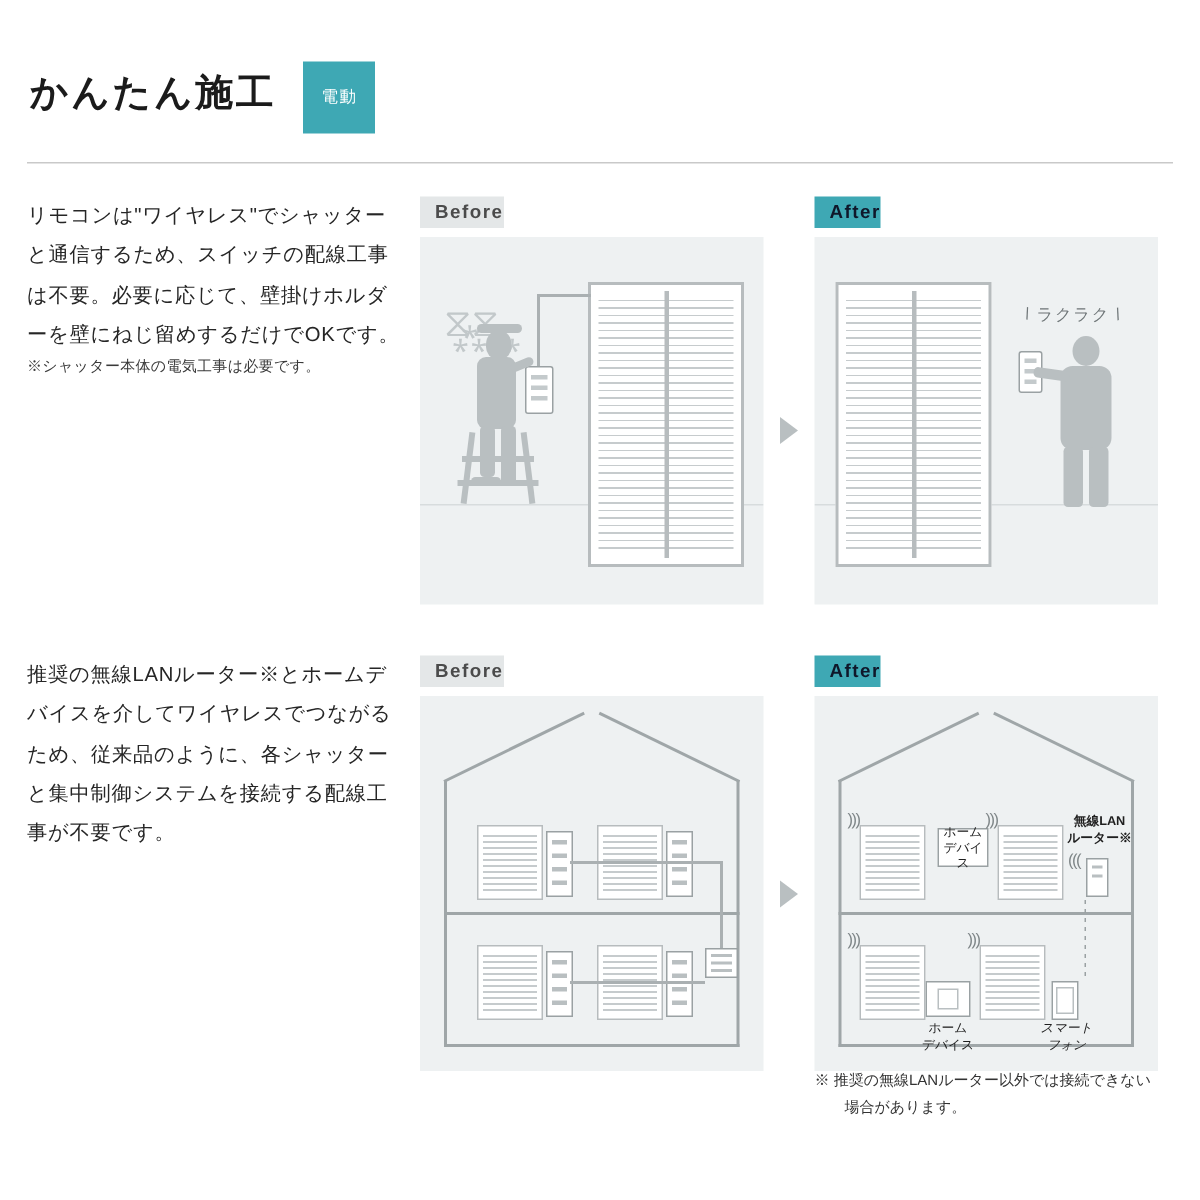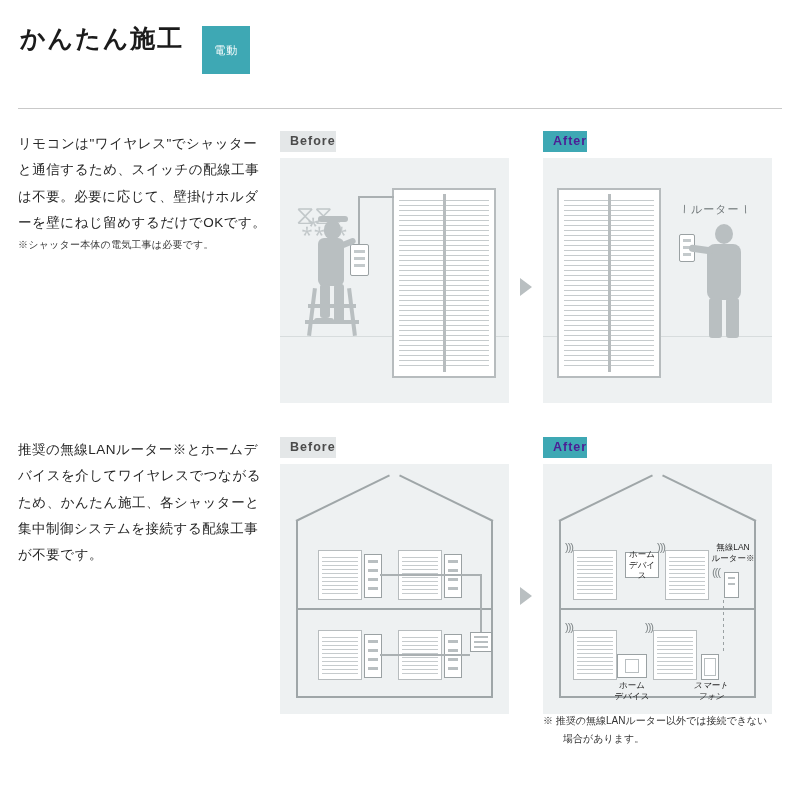--- a/index.html
+++ b/index.html
@@ -23,21 +23,21 @@
     padding: 0 18px;
   }
 
   
   .header {
     position: relative;
     height: 72px;
     margin: 26px 0 0 0;
     border-bottom: 1px solid #c9c9c9;
     display: flex;
-    align-items: flex-start;
+    align-items: center;
     padding-bottom: 10px;
   }
   .header-title {
     font-size: 25px;
     font-weight: bold;
     letter-spacing: 2px;
     color: #1b1b1b;
     line-height: 1;
     padding-left: 2px;
   }
@@ -111,21 +111,21 @@
     padding: 3px 0 4px 10px;
     display: inline-block;
     margin-bottom: 6px;
   }
   .label-before {
     background: #e4e7e8;
     color: #4b4b4b;
   }
   .label-after {
     background: #3ea8b4;
-    color: #4c1d95;
+    color: #0f172a;
   }
   .panel-box {
     background: #eef1f2;
     position: relative;
     overflow: hidden;
   }
   .arrow-sep {
     width: 34px;
     flex: 0 0 34px;
     display: flex;
@@ -335,42 +335,42 @@
         <div class="panel-label label-after">After</div>
         <div class="panel-box">
           <div class="floorline" style="top:178px;"></div>
 
           <div class="win1" style="left:14px; top:30px; width:104px; height:190px;">
             <div class="slats"></div>
             <div class="mullion"></div>
           </div>
 
           <div class="rakuraku" style="left:140px; top:44px;">
-            <span style="display:inline-block;transform:rotate(18deg);margin-right:4px;">\</span><span>ルーター</span><span style="display:inline-block;transform:rotate(-18deg);margin-left:4px;">/</span>
+            <span style="display:inline-block;transform:rotate(18deg);margin-right:4px;">\</span><span>ラクラク</span><span style="display:inline-block;transform:rotate(-18deg);margin-left:4px;">/</span>
           </div>
 
           <div class="remote-sw" style="left:136px; top:76px; width:14px; height:26px;">
             <div style="position:absolute;left:3px;right:3px;top:4px;height:3px;background:#c4cacc;"></div>
             <div style="position:absolute;left:3px;right:3px;top:11px;height:3px;background:#c4cacc;"></div>
             <div style="position:absolute;left:3px;right:3px;top:18px;height:3px;background:#c4cacc;"></div>
           </div>
 
           <div class="fig" style="left:172px; top:66px; width:18px; height:20px; border-radius:50%;"></div>
           <div class="fig" style="left:164px; top:86px; width:34px; height:56px; border-radius:8px;"></div>
           <div class="fig" style="left:146px; top:88px; width:24px; height:7px; transform:rotate(8deg); border-radius:3px;"></div>
           <div class="fig" style="left:166px; top:140px; width:13px; height:40px; border-radius:3px;"></div>
           <div class="fig" style="left:183px; top:140px; width:13px; height:40px; border-radius:3px;"></div>
         </div>
       </div>
     </div>
   </div>
 
   <div class="section s2">
     <div class="sec-left">
-      <div class="sec-body">推奨の無線LANルーター※とホームデバイスを介してワイヤレスでつながるため、かんたん施工、各シャッターと集中制御システムを接続する配線工事が不要です。</div>
+      <div class="sec-body">推奨の無線LANルーター※とホームデバイスを介してワイヤレスでつながるため、従来品のように、各シャッターと集中制御システムを接続する配線工事が不要です。</div>
     </div>
 
     <div class="sec-right">
 
       <div class="panel">
         <div class="panel-label label-before">Before</div>
         <div class="panel-box">
 
           <div style="position:absolute;left:16px;top:56px;width:104px;height:2px;background:#9fa6a8;transform:rotate(-26deg);transform-origin:left center;"></div>
           <div style="position:absolute;left:213px;top:56px;width:104px;height:2px;background:#9fa6a8;transform:rotate(206deg);transform-origin:left center;"></div>
@@ -450,21 +450,21 @@
             </div>
           <div class="wave" style="left:22px;top:78px;">)))</div>
           <div class="devbox" style="left:82px;top:88px;width:34px;height:26px;white-space:pre-line;">ホーム
 デバイス</div>
 
           <div class="win2" style="left:122px;top:86px;width:44px;height:50px;">
               <div class="slats2"></div>
             </div>
           <div class="wave" style="left:114px;top:78px;">)))</div>
 
-          <div class="devlabel" style="left:166px;top:78px;width:48px;white-space:pre-line;font-weight:normal;">無線LAN
+          <div class="devlabel" style="left:166px;top:78px;width:48px;white-space:pre-line;font-weight:bold;">無線LAN
 ルーター※</div>
           <div class="devbox" style="left:181px;top:108px;width:15px;height:26px;">
             <div style="position:absolute;left:3px;right:3px;top:4px;height:2px;background:#b9bfc1;"></div>
             <div style="position:absolute;left:3px;right:3px;top:10px;height:2px;background:#b9bfc1;"></div>
           </div>
           <div class="wave" style="left:170px;top:104px;transform:rotate(180deg);">)))</div>
 
           <div class="win2" style="left:30px;top:166px;width:44px;height:50px;">
               <div class="slats2"></div>
             </div>

